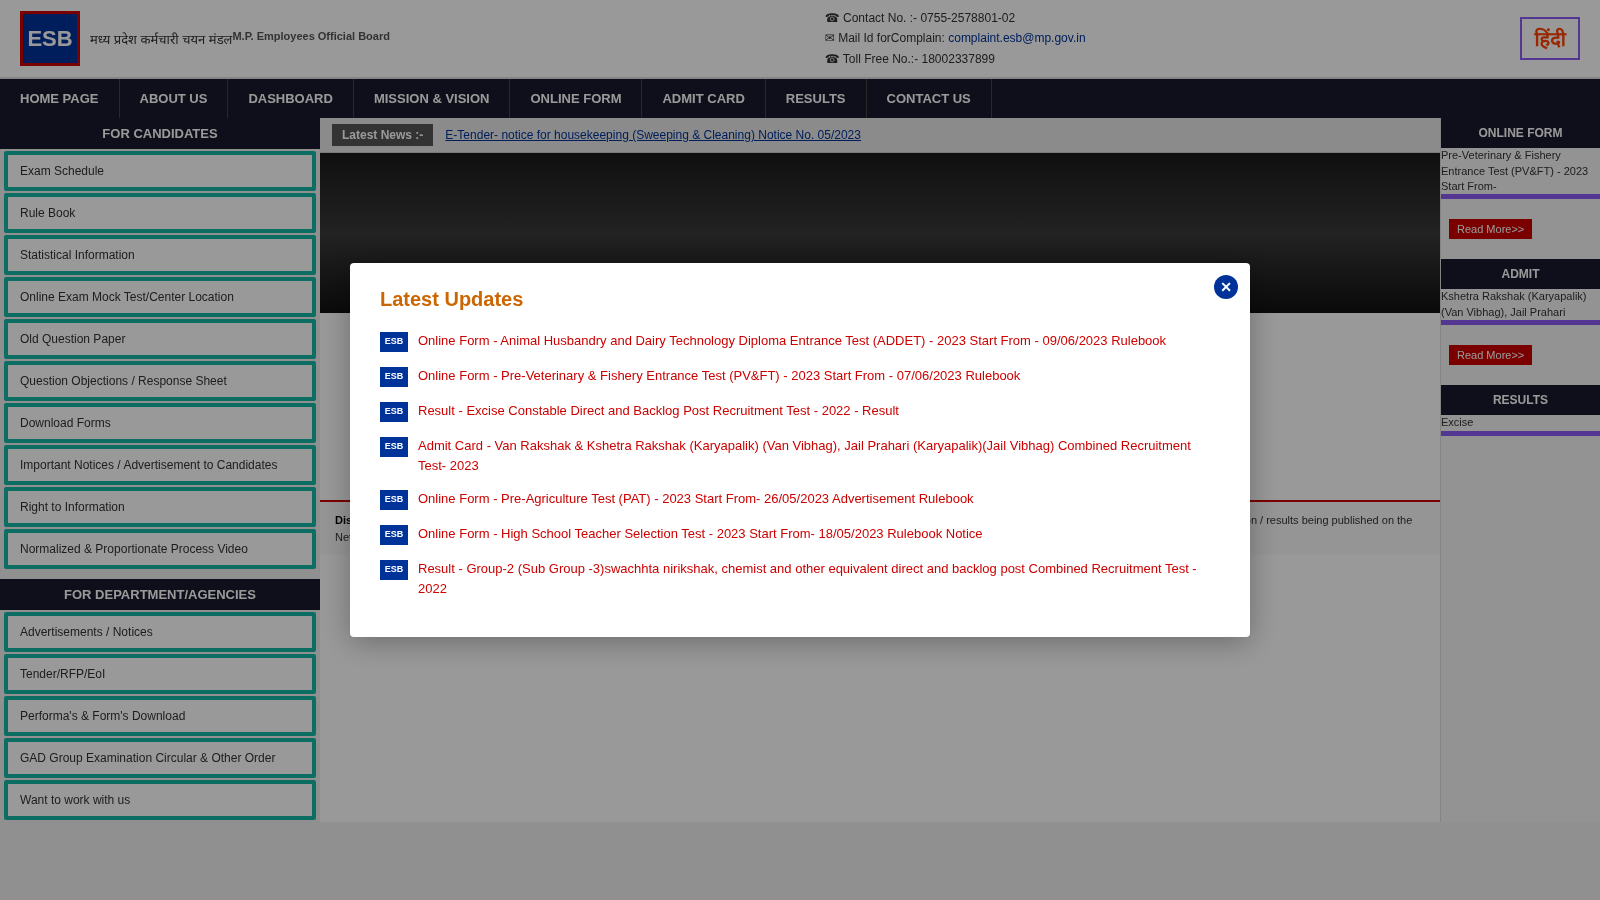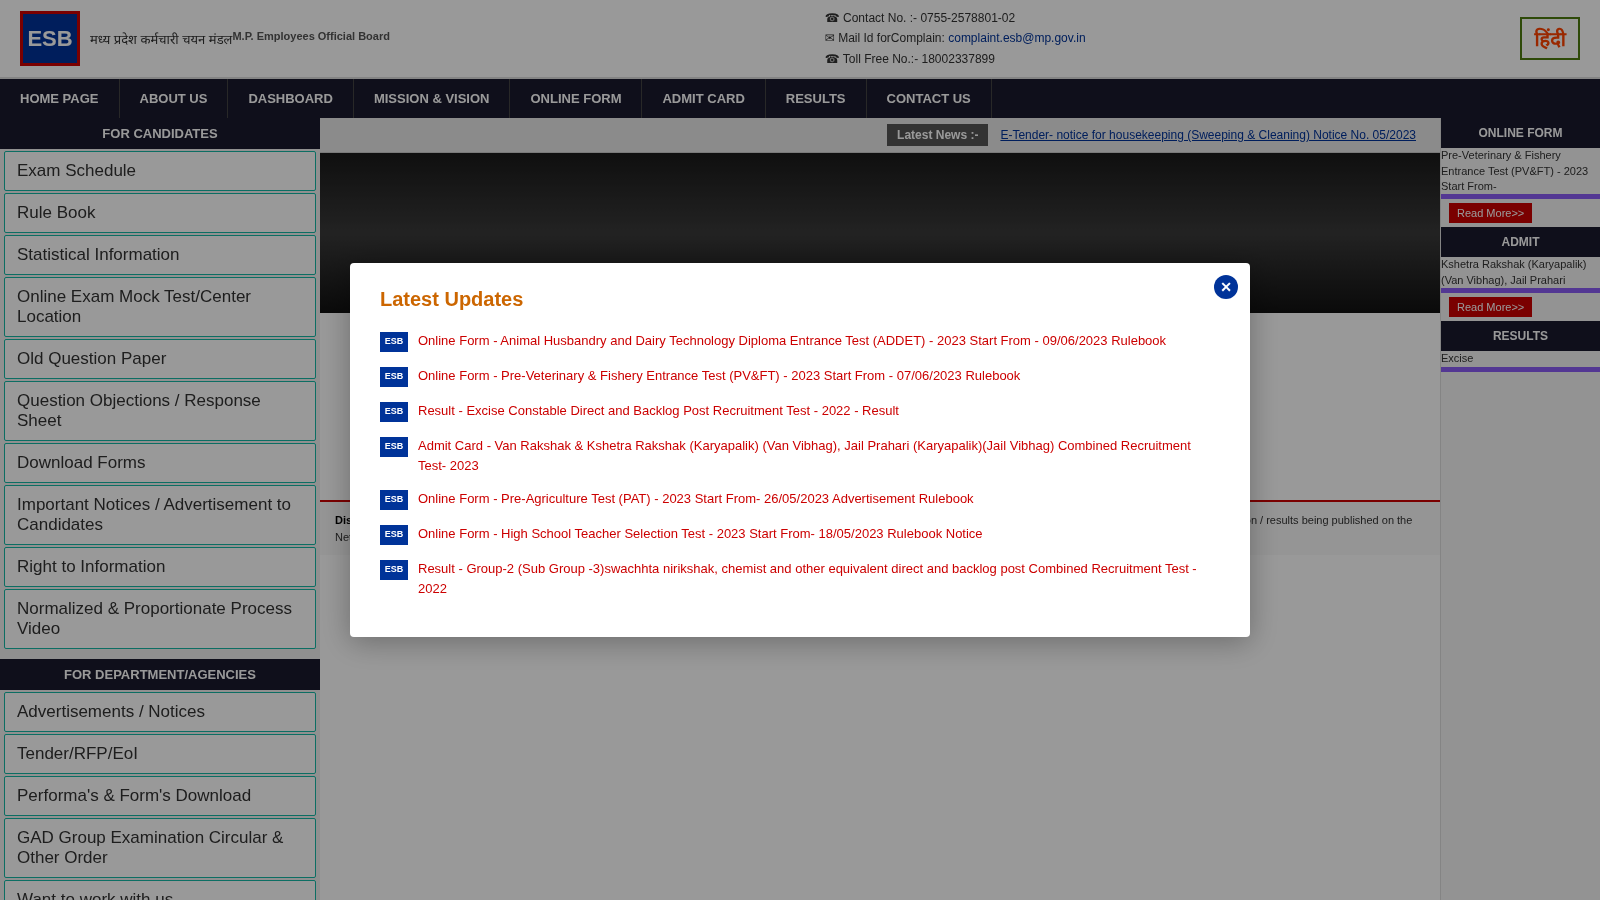--- a/index.html
+++ b/index.html
@@ -26,21 +26,21 @@
     }
     .logo-text { display: flex; flex-direction: row; }
     .logo-text .hindi { font-size: 13px; color: #333; }
     .logo-text .english { font-size: 11px; color: #555; font-weight: bold; }
 
     .contact-area { text-align: left; font-size: 12px; color: #333; line-height: 1.7; }
     .contact-area a { color: #003399; text-decoration: none; }
 
     .hindi-btn {
       background: #fff;
-      border: 2px solid #4d7c0f;
+      border: 2px solid #8b5cf6;
       color: #ff4400;
       font-size: 20px;
       font-weight: bold;
       padding: 6px 12px;
       cursor: pointer;
     }
 
     
     .navbar {
       background: #1a1a2e;
@@ -73,45 +73,44 @@
     .sidebar-section-header {
       background: #1a1a2e;
       color: #fff;
       text-align: center;
       padding: 8px;
       font-weight: bold;
       font-size: 13px;
     }
     .sidebar-item {
       background: #fff;
-      border: 1px solid #14b8a6;
+      border: 4px solid #14b8a6;
       margin: 2px 4px;
       padding: 9px 12px;
       cursor: pointer;
       color: #333;
-      font-size: 17px;
+      font-size: 12px;
       border-radius: 2px;
     }
 
     
     .content-area {
       flex: 1;
       background: #fff;
       position: relative;
       overflow: hidden;
     }
 
     
     .latest-news-bar {
       background: #e8e8e8;
       display: flex;
       align-items: center;
-      padding: 6px 24px;
+      padding: 6px 12px;
       border-bottom: 1px solid #ccc;
-      justify-content: flex-end;
     }
     .latest-news-label {
       background: #555;
       color: #fff;
       padding: 4px 10px;
       font-weight: bold;
       font-size: 12px;
       white-space: nowrap;
       margin-right: 12px;
     }
@@ -209,21 +208,21 @@
       border-bottom: 5px solid #8b5cf6;
       line-height: 1.4;
     }
     .read-more-btn {
       background: #cc0000;
       color: #fff;
       padding: 4px 8px;
       font-size: 11px;
       cursor: pointer;
       display: inline-block;
-      margin: 4px 8px;
+      margin: 20px 8px;
     }
 
     
     .modal-overlay {
       position: fixed;
       top: 0; left: 0; right: 0; bottom: 0;
       background: rgba(0,0,0,0.4);
       z-index: 1000;
       display: flex;
       align-items: center;

